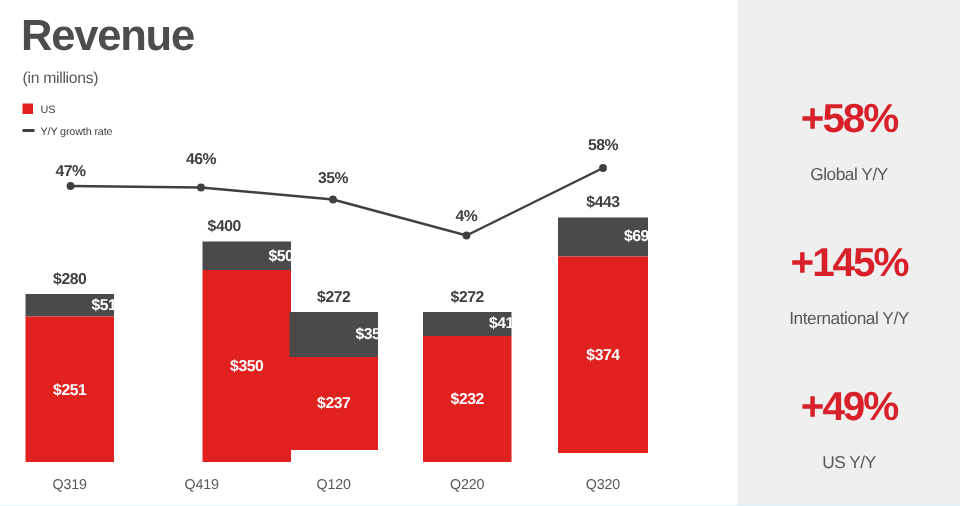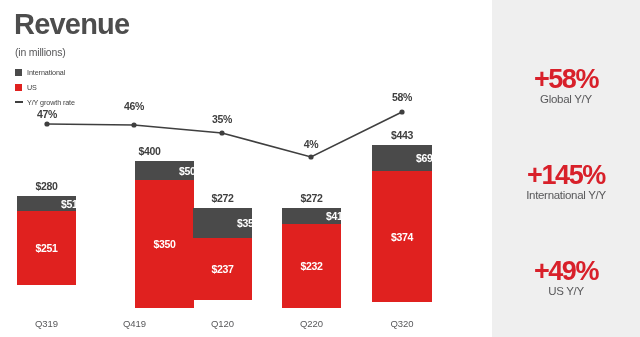--- a/index.html
+++ b/index.html
@@ -166,38 +166,34 @@
     font-size: 27px;
     font-weight: bold;
     color: #d8202a;
     letter-spacing: -1.4px;
     line-height: 1;
   }
   .stat-label {
     font-size: 11.5px;
     color: #58585a;
     letter-spacing: -0.3px;
-    margin-top: 0;
+    margin-top: 18px;
   }
 </style>
 </head>
 <body>
 
 <div id="screenshot">
 
   <div id="chart-panel">
 
     <div id="chart-title">Revenue</div>
     <div id="chart-subtitle">(in millions)</div>
 
     <div id="legend">
-      <div class="legend-row">
-        <span class="legend-swatch" style="background:#4a4a4a"></span>
-        <span class="legend-label">International</span>
-      </div>
       <div class="legend-row">
         <span class="legend-swatch" style="background:#e0211f"></span>
         <span class="legend-label">US</span>
       </div>
       <div class="legend-row">
         <span class="legend-swatch line-swatch" style="background:#3f3f3f"></span>
         <span class="legend-label">Y/Y growth rate</span>
       </div>
     </div>
 
@@ -217,21 +213,21 @@
       <div class="trend-label" style="left:200px; top:113px;">35%</div>
       <div class="trend-label" style="left:289px; top:138px;">4%</div>
       <div class="trend-label" style="left:380px; top:91px;">58%</div>
 
       <div class="bar-group" style="left:17px; width:59px; height:337px;">
         <div class="bar-stack" style="height:112px;">
           <div class="bar-total" style="top:-16px;">$280</div>
           <div class="seg-intl" style="height:15px;">
             <span class="seg-value">$51</span>
           </div>
-          <div class="seg-us" style="height:74px;">
+          <div class="seg-us" style="height:97px;">
             <span class="seg-value">$251</span>
           </div>
         </div>
         <div class="bar-xlabel">Q319</div>
       </div>
 
       <div class="bar-group" style="left:105px; width:59px; height:337px;">
         <div class="bar-stack" style="height:147px;padding-left:30px;">
           <div class="bar-total" style="top:-16px;">$400</div>
           <div class="seg-intl" style="height:19px;">

